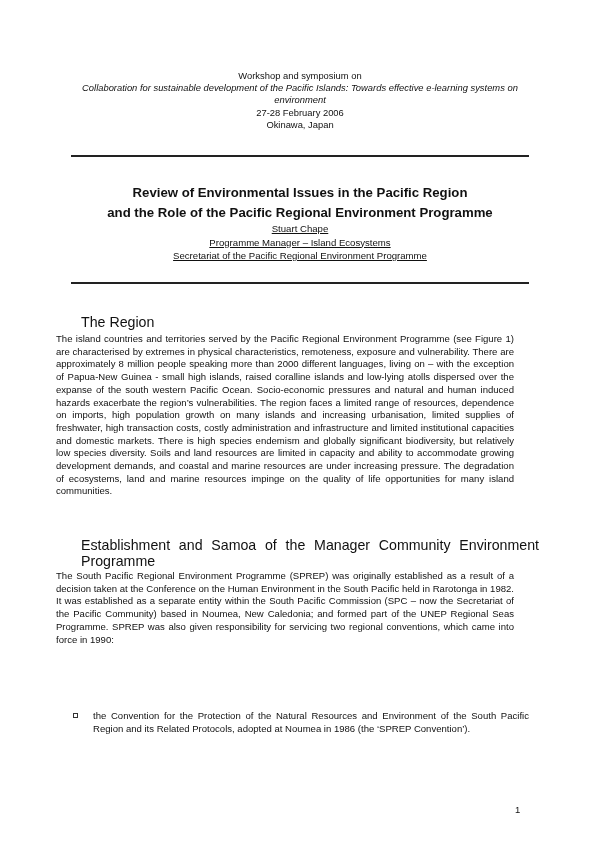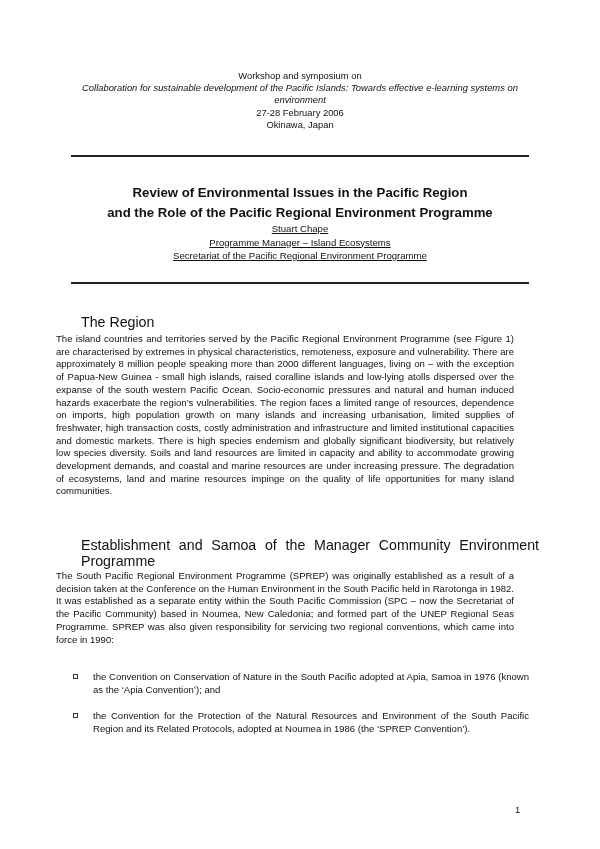--- a/index.html
+++ b/index.html
@@ -63,24 +63,20 @@
       <span>of</span>
       <span>the</span>
       <span>Manager</span>
       <span>Community</span>
       <span>Environment</span>
     </div>
     <div>Programme</div>
   </div>
   <div class="para" style="top:570px;">The South Pacific Regional Environment Programme (SPREP) was originally established as a result of a decision taken at the Conference on the Human Environment in the South Pacific held in Rarotonga in 1982. It was established as a separate entity within the South Pacific Commission (SPC – now the Secretariat of the Pacific Community) based in Noumea, New Caledonia; and formed part of the UNEP Regional Seas Programme. SPREP was also given responsibility for servicing two regional conventions, which came into force in 1990:</div>
 
-  <div class="bullet" style="top:671px;">
-    <span class="mark"></span>
-    <span class="txt">the Convention on Conservation of Nature in the South Pacific adopted at Apia, Samoa in 1976 (known as the ‘Apia Convention’); and</span>
-  </div>
 
   <div class="bullet" style="top:710px;">
     <span class="mark"></span>
     <span class="txt">the Convention for the Protection of the Natural Resources and Environment of the South Pacific Region and its Related Protocols, adopted at Noumea in 1986 (the ‘SPREP Convention’).</span>
   </div>
 
   <div class="pagenum">1</div>
 </div>
 
 </body></html>

